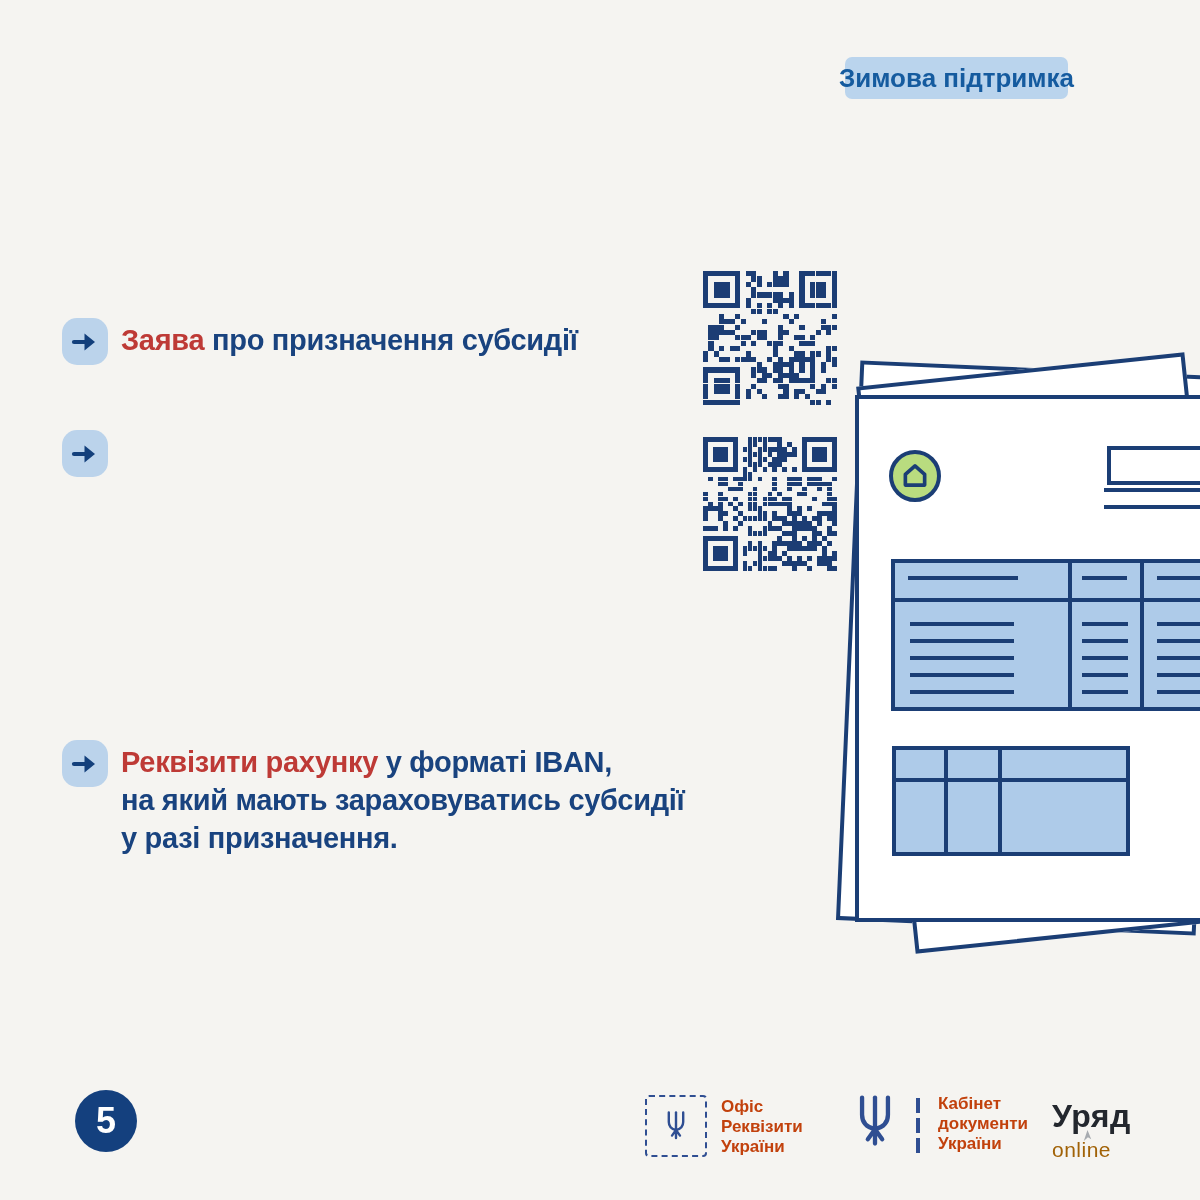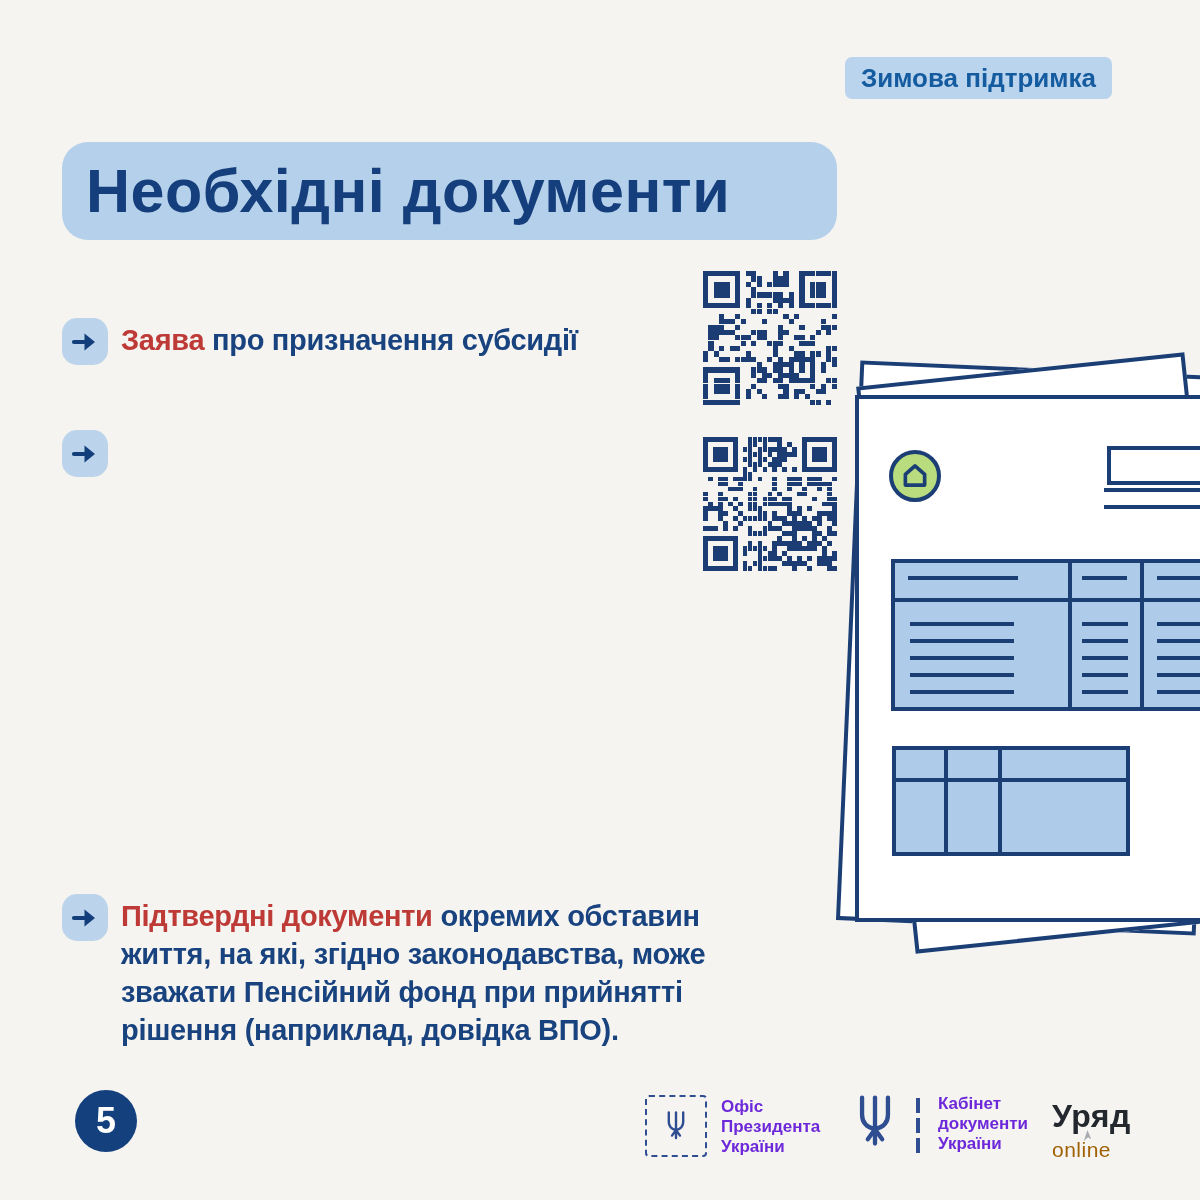--- a/index.html
+++ b/index.html
@@ -1,21 +1,21 @@
 <!DOCTYPE html>
 <html><head>
 <meta charset="utf-8">
 <style>
   html,body{margin:0;padding:0;}
   .canvas{
     position:relative;width:1200px;height:1200px;background:#F5F4F1;overflow:hidden;
     font-family:"Liberation Sans","DejaVu Sans",sans-serif;
   }
   
-  .badge{position:absolute;left:845px;top:57px;width:267px;height:42px;background:#BAD4ED;
+  .badge{position:absolute;left:845px;top:57px;width:223px;height:42px;background:#BAD4ED;
     border-radius:7px;display:flex;align-items:center;justify-content:center;
     font-size:26px;font-weight:700;color:#155B9F;white-space:nowrap;}
   
   .title-box{position:absolute;left:62px;top:142px;width:775px;height:98px;background:#B5D0EA;
     border-radius:26px;display:flex;align-items:center;box-sizing:border-box;padding-left:24px;}
   .title-box .t{font-size:61px;font-weight:800;color:#143E7C;letter-spacing:.5px;white-space:nowrap;}
   
   .item{position:absolute;left:62px;display:flex;gap:13px;align-items:flex-start;}
   .i1{top:318px}.i2{top:430px}.i3{top:620px}.i4{top:740px}.i5{top:894px}
   .chip{flex:none;width:46px;height:47px;border-radius:15px;background:#BBD3EB;
@@ -60,21 +60,21 @@
   .bc3 .lines{left:13px;width:64px}
   .stable{position:absolute;left:33px;top:347px;width:238px;height:110px;background:#AECBE9;
     border:4px solid #1B3E75;box-sizing:border-box;display:flex;flex-direction:column;}
   .stable .thead{height:28px;border-bottom:4px solid #1B3E75;display:flex;flex:none;}
   .stable .tbody{flex:1;display:flex;}
   .sc1{width:48px}.sc2{width:54px;border-left:4px solid #1B3E75}.sc3{flex:1;border-left:4px solid #1B3E75}
   
   .page-num{position:absolute;left:75px;top:1090px;width:62px;height:62px;border-radius:50%;
     background:#14407E;color:#FFFFFF;font-size:36px;font-weight:700;
     display:flex;align-items:center;justify-content:center;z-index:4;}
-  .logo{position:absolute;display:flex;align-items:flex-start;color:#6d28d9;z-index:4;}
+  .logo{position:absolute;display:flex;align-items:flex-start;color:#c2410c;z-index:4;}
   .logo-pres{left:645px;top:1095px;gap:14px;}
   .stamp{flex:none;width:62px;height:62px;border:2px dashed #2F4E92;border-radius:4px;
     box-sizing:border-box;display:flex;align-items:center;justify-content:center;}
   .stamp svg{width:26px;height:32px;display:block;}
   .logo-text{font-size:17px;font-weight:700;line-height:20px;margin-top:2px;}
   .logo-cab{left:852px;top:1092px;gap:18px;}
   .logo-cab .trident-big{width:46px;height:60px;display:block;}
   .vbar{display:flex;flex-direction:column;gap:5px;margin-top:6px;}
   .vbar i{width:4px;height:15px;background:#2F4E92;display:block;}
   .logo-uryad{position:absolute;left:1052px;top:1098px;z-index:4;}
@@ -84,23 +84,20 @@
 </style>
 </head>
 <body>
 
 <div class="canvas">
 
   <div class="badge">
     <span>Зимова підтримка</span>
   </div>
 
-  <div class="title-box">
-    <span class="t">Необхідні документи</span>
-  </div>
 
   <div class="item i1">
     <span class="chip">
       <svg viewBox="0 0 30 30">
           <path d="M4 15 H17" stroke="#123F7B" stroke-width="4.2" stroke-linecap="round" fill="none"></path>
           <path d="M14.5 6.5 L25 15 L14.5 23.5 Z" fill="#123F7B"></path>
         </svg>
     </span>
     <div class="item-text"><span class="seg-red">Заява</span><span class="seg-blue"> про призначення субсидії</span></div>
   </div>
@@ -108,33 +105,32 @@
   <div class="item i2">
     <span class="chip">
       <svg viewBox="0 0 30 30">
           <path d="M4 15 H17" stroke="#123F7B" stroke-width="4.2" stroke-linecap="round" fill="none"></path>
           <path d="M14.5 6.5 L25 15 L14.5 23.5 Z" fill="#123F7B"></path>
         </svg>
     </span>
   </div>
 
 
-
-  <div class="item i5">
+  <div class="item i4">
     <span class="chip">
       <svg viewBox="0 0 30 30">
           <path d="M4 15 H17" stroke="#123F7B" stroke-width="4.2" stroke-linecap="round" fill="none"></path>
           <path d="M14.5 6.5 L25 15 L14.5 23.5 Z" fill="#123F7B"></path>
         </svg>
     </span>
-    <div class="item-text"><span class="seg-red">Підтвердні документи</span><span class="seg-blue"> окремих обставин
-життя, на які, згідно законодавства, може
-зважати Пенсійний фонд при прийнятті
-рішення (наприклад, довідка ВПО).</span></div>
-  </div>
+    <div class="item-text"><span class="seg-red">Реквізити рахунку</span><span class="seg-blue"> у форматі IBAN,
+на який мають зараховуватись субсидії
+у разі призначення.</span></div>
+  </div>
+
 
   <div class="qr qr1">
     <svg viewBox="0 0 134 134">
         <rect x="42.88" y="0.00" width="5.15" height="5.15"></rect>
         <rect x="48.24" y="0.00" width="5.15" height="5.15"></rect>
         <rect x="69.68" y="0.00" width="5.15" height="5.15"></rect>
         <rect x="80.40" y="0.00" width="5.15" height="5.15"></rect>
         <rect x="48.24" y="5.36" width="5.15" height="5.15"></rect>
         <rect x="53.60" y="5.36" width="5.15" height="5.15"></rect>
         <rect x="69.68" y="5.36" width="5.15" height="5.15"></rect>
@@ -868,21 +864,21 @@
       <svg viewBox="0 0 32 40">
           <g fill="none" stroke="#2F4E92" stroke-width="3" stroke-linecap="round" stroke-linejoin="round">
             <path d="M7 3 v12 q0 8 9 10 q9 -2 9 -10 v-12"></path>
             <path d="M16 3 v22"></path>
             <path d="M16 25 l-5 7 M16 25 l5 7 M16 25 v10"></path>
           </g>
         </svg>
     </span>
     <div class="logo-text">
       <div>Офіс</div>
-      <div>Президента</div>
+      <div>Реквізити</div>
       <div>України</div>
     </div>
   </div>
 
   <div class="logo logo-cab">
     <svg class="trident-big" viewBox="0 0 32 40">
         <g fill="none" stroke="#2F4E92" stroke-width="3" stroke-linecap="round" stroke-linejoin="round">
           <path d="M7 3 v12 q0 8 9 10 q9 -2 9 -10 v-12"></path>
           <path d="M16 3 v22"></path>
           <path d="M16 25 l-5 7 M16 25 l5 7 M16 25 v10"></path>

